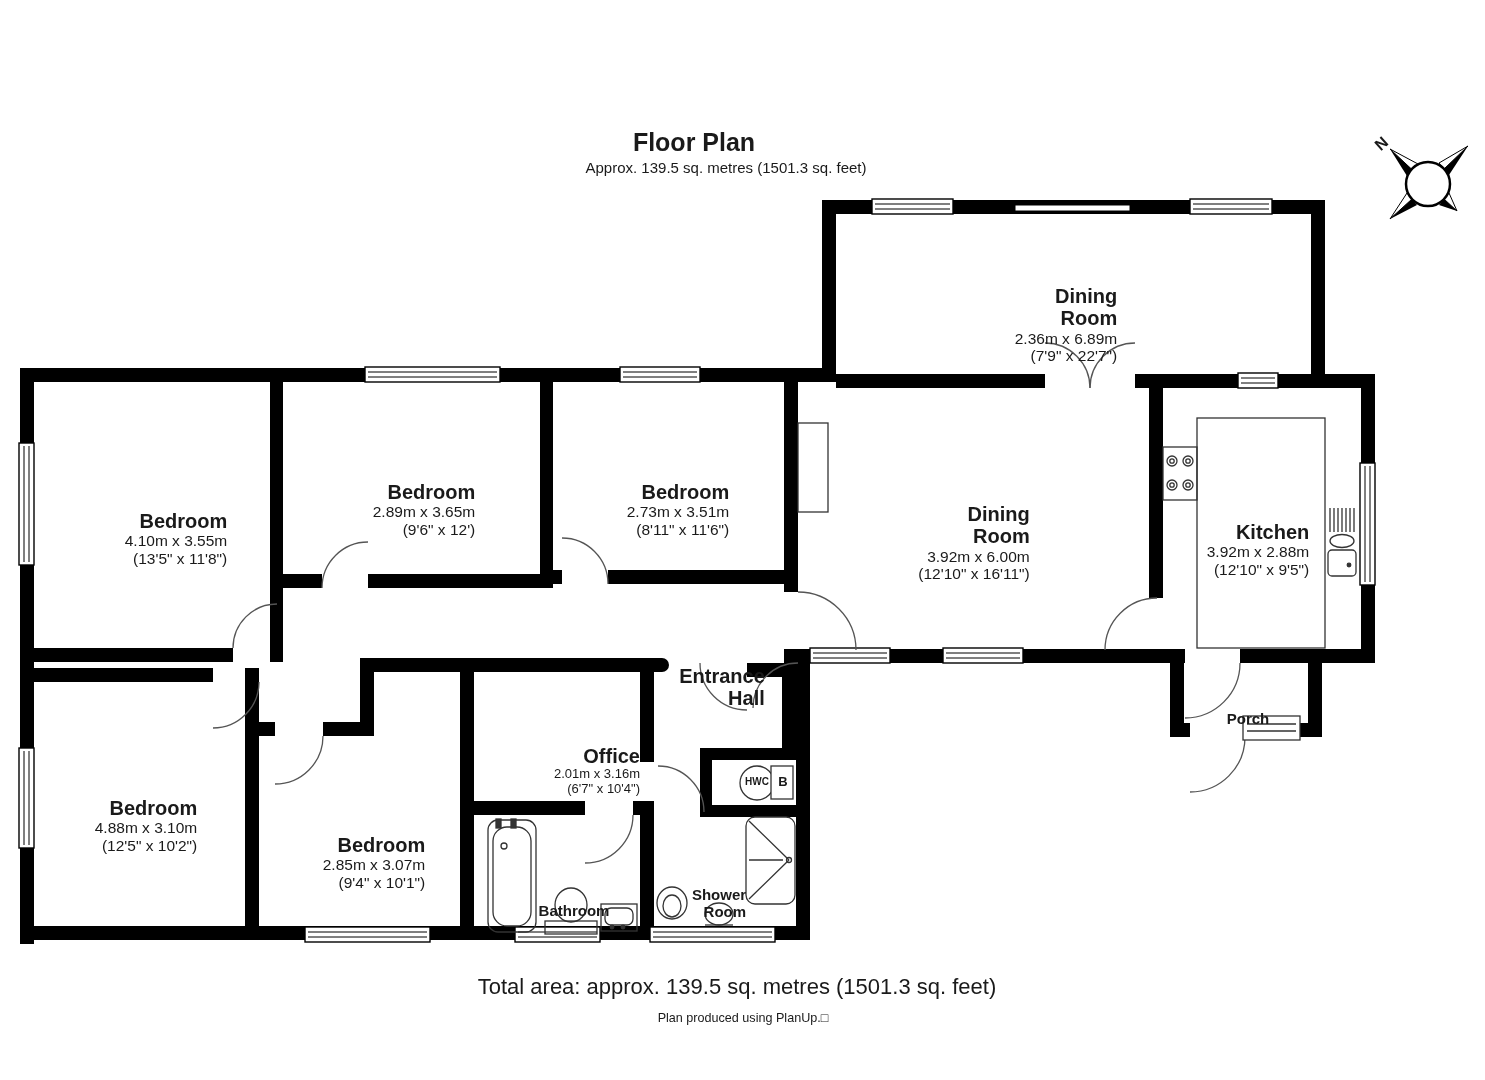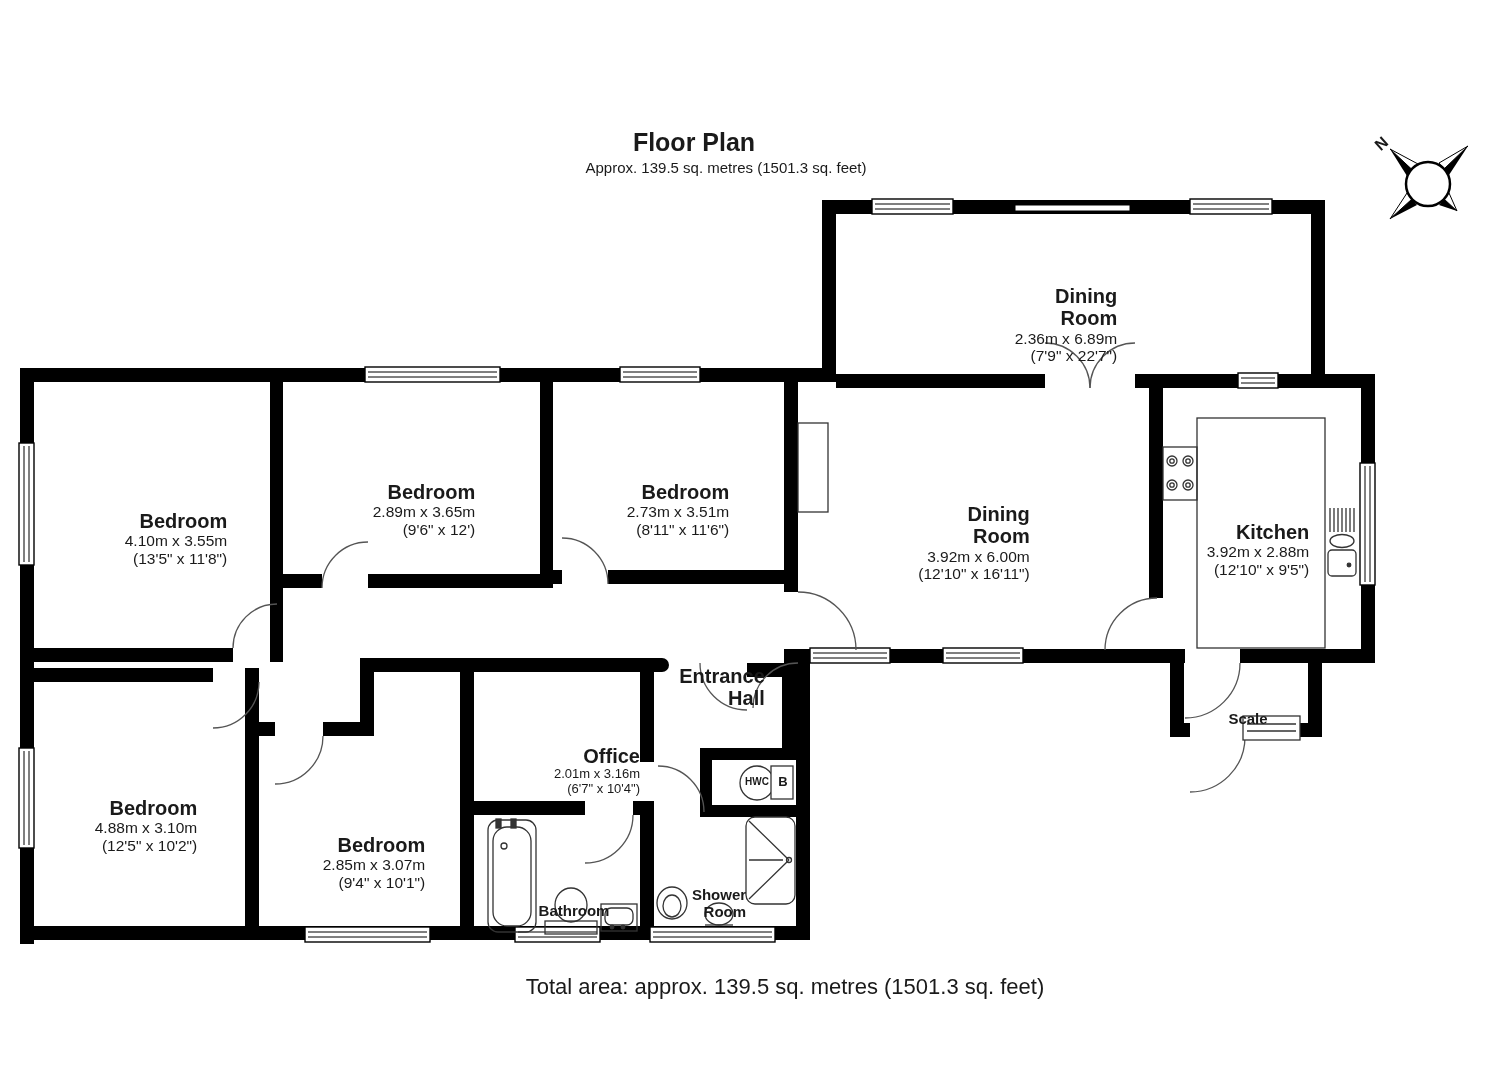--- a/index.html
+++ b/index.html
@@ -8,21 +8,21 @@
   svg.canvas{position:absolute;left:0;top:0;}
   .lbl{position:absolute;text-align:right;transform:translateX(-50%);white-space:nowrap;line-height:1.12;margin-top:33px;}
   .lbl .nm{display:block;font-weight:bold;font-size:20px;}
   .lbl .dm{display:block;font-size:15.5px;}
   .lbl.small .nm{font-size:20px;}
   .lbl.small .dm{font-size:13px;}
   .lbl.tiny .nm{font-size:15px;}
   .title{position:absolute;left:694px;top:128px;transform:translateX(-50%);
          font-size:25px;font-weight:bold;}
   .subtitle{position:absolute;left:694px;top:159px;transform:translateX(-50%);font-size:15px;margin-left:32px;}
-  .total{position:absolute;left:737px;top:974px;transform:translateX(-50%);font-size:22px;margin-left:48px;}
+  .total{position:absolute;left:737px;top:974px;transform:translateX(-50%);font-size:22px;}
   .disc{position:absolute;left:743px;top:1011px;transform:translateX(-50%);
         font-size:12.6px;line-height:15.5px;text-align:center;white-space:nowrap;}
   .hwc-lbl{position:absolute;left:757px;top:776px;transform:translateX(-50%);
            font-size:10px;font-weight:bold;}
   .b-lbl{position:absolute;left:783px;top:774px;transform:translateX(-50%);
          font-size:13px;font-weight:bold;}
   .north{position:absolute;left:1376px;top:135px;font-size:16px;font-weight:bold;
          transform:rotate(-42deg);}
 </style>
 </head>
@@ -269,21 +269,22 @@
     <span class="dm">(9'4" x 10'1")</span>
   </div>
   <div class="lbl tiny" style="left:574px;top:870px;">
     <span class="nm">Bathroom</span>
   </div>
   <div class="lbl tiny" style="left:719px;top:854px;">
     <span class="nm">Shower</span>
     <span class="nm">Room</span>
   </div>
   <div class="lbl tiny" style="left:1248px;top:678px;">
-    <span class="nm">Scale</span>
+    <span class="nm">Porch</span>
   </div>
   <div class="hwc-lbl">HWC</div>
   <div class="b-lbl">B</div>
 
   <div class="total">Total area: approx. 139.5 sq. metres (1501.3 sq. feet)</div>
   <div class="disc">
+    <div>Plan produced using PlanUp.□</div>
   </div>
 </div>
 
 </body></html>

